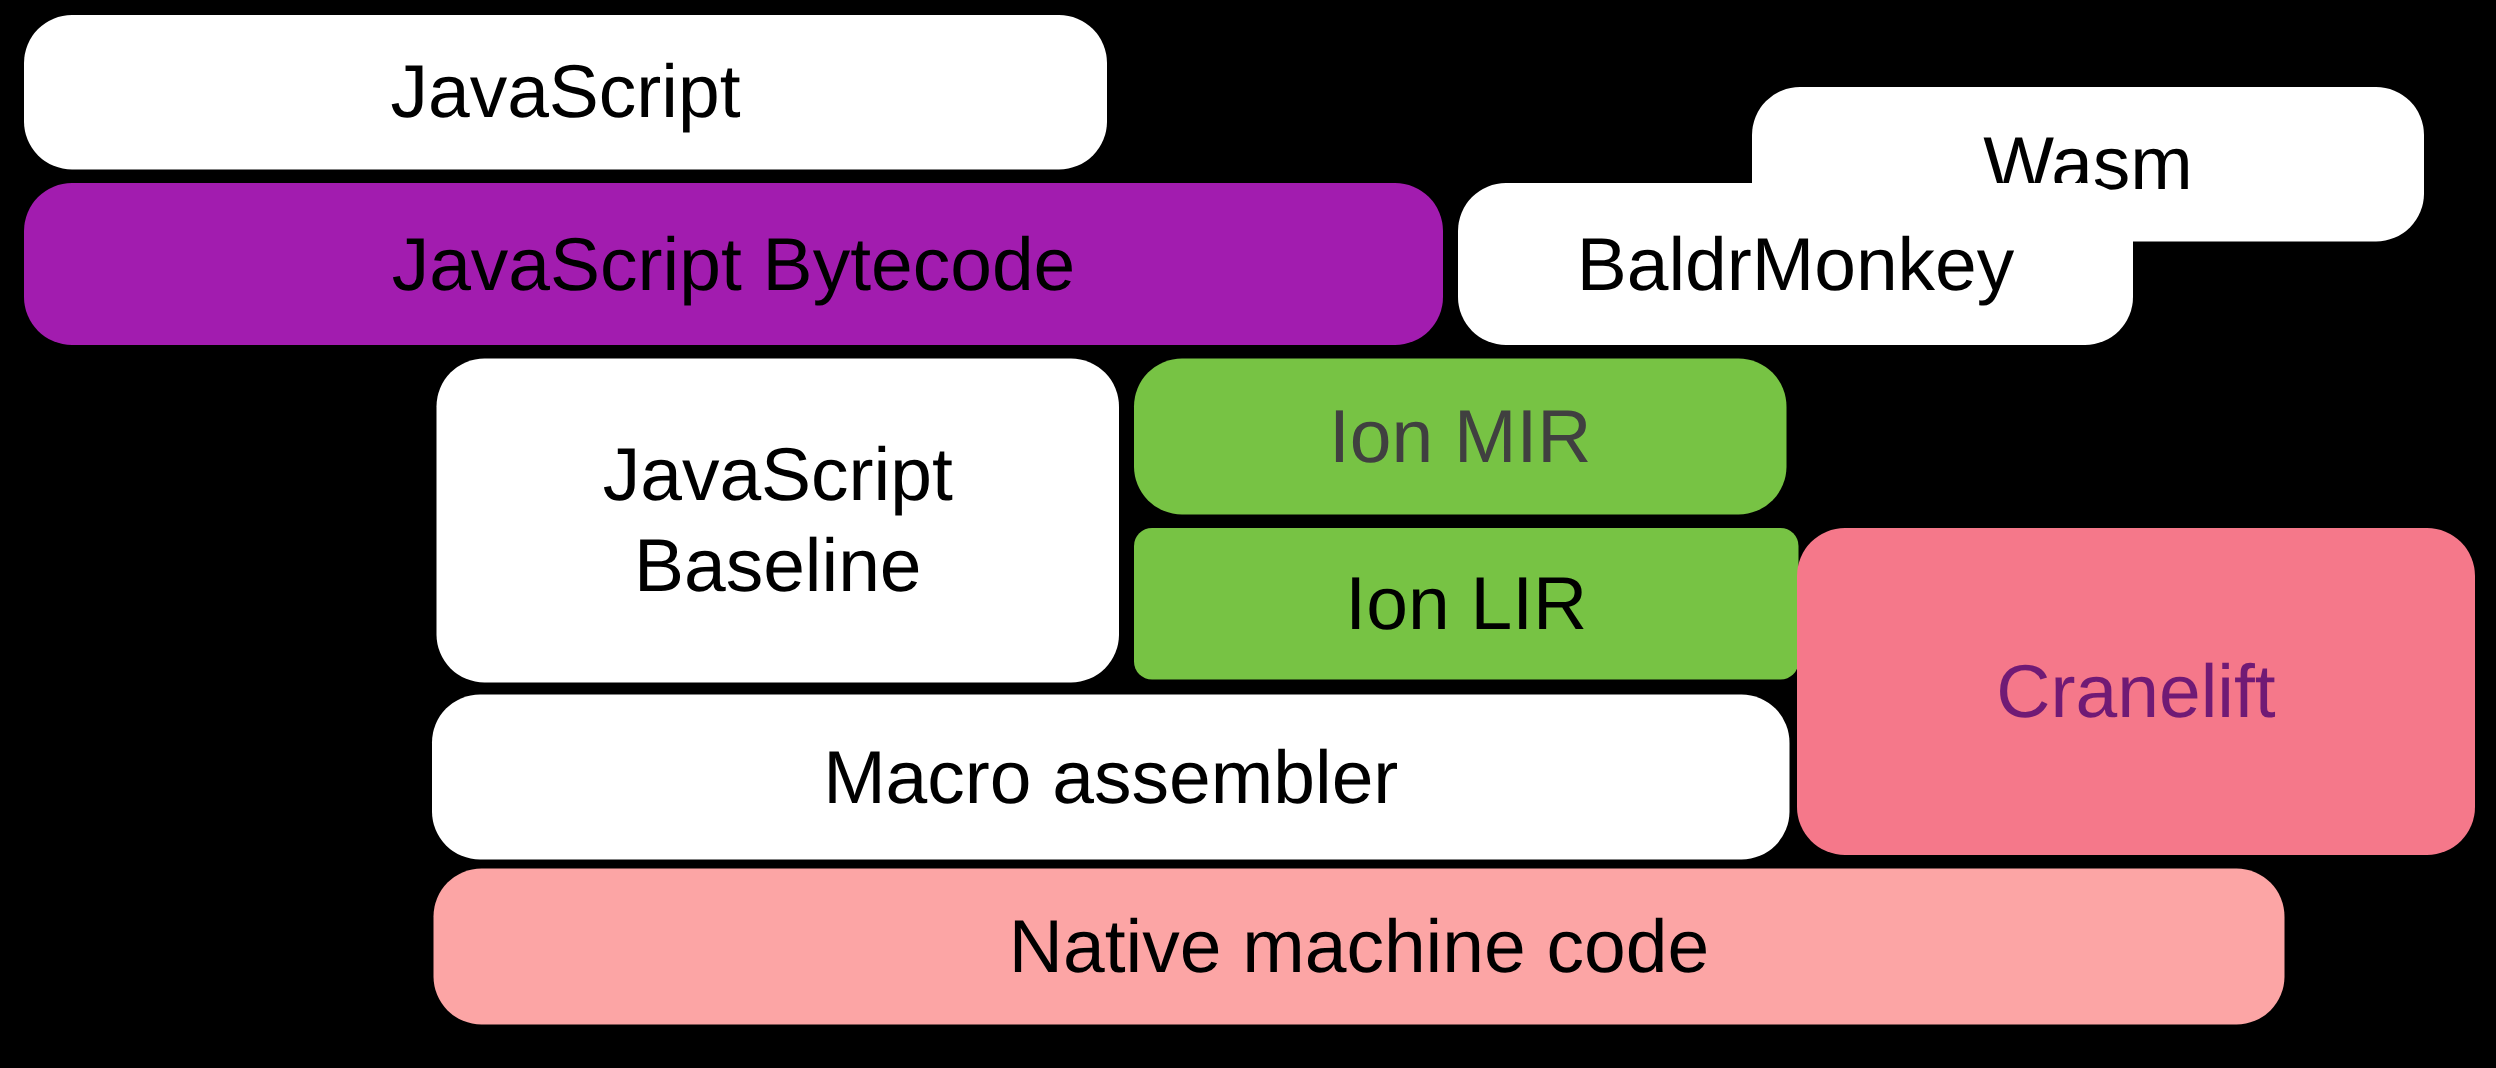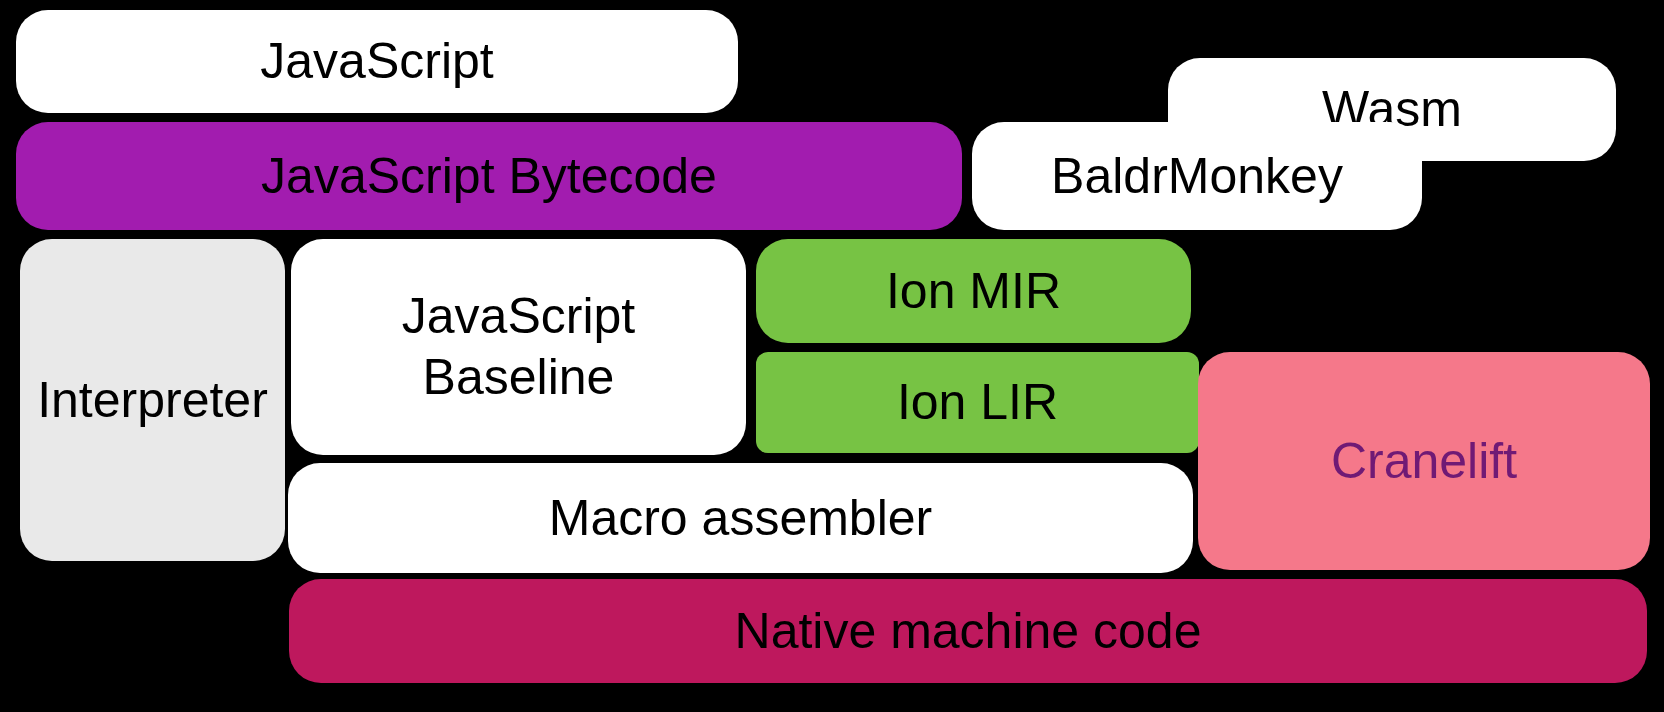--- a/index.html
+++ b/index.html
@@ -41,35 +41,32 @@
   </div>
     <div class="node" style="left: 1168px; top: 10px; width: 448px; height: 103px; background: rgb(255, 255, 255); margin-top: 48px;">
     <span class="node-label" style="color: rgb(0, 0, 0);">Wasm</span>
   </div>
     <div class="node" style="left: 16px; top: 122px; width: 946px; height: 108px; background: #a21caf;">
     <span class="node-label" style="color: rgb(0, 0, 0);">JavaScript Bytecode</span>
   </div>
     <div class="node" style="left: 972px; top: 122px; width: 450px; height: 108px; background: rgb(255, 255, 255);">
     <span class="node-label" style="color: rgb(0, 0, 0);">BaldrMonkey</span>
   </div>
-    <div class="node" style="left: 20px; top: 239px; width: 265px; height: 322px; background: rgb(233, 233, 233);">
-    <span class="node-label" style="color: rgb(0, 0, 0);">Interpreter</span>
-  </div>
     <div class="node" style="left: 291px; top: 239px; width: 455px; height: 216px; background: rgb(255, 255, 255);">
     <span class="node-label" style="color: rgb(0, 0, 0);">JavaScript
 Baseline</span>
   </div>
     <div class="node" style="left: 756px; top: 239px; width: 435px; height: 104px; background: rgb(119, 195, 68);">
-    <span class="node-label" style="color: #000000;">Ion MIR</span>
+    <span class="node-label" style="color: #404040;">Ion MIR</span>
   </div>
     <div class="node" style="left: 756px; top: 352px; width: 443px; height: 101px; background: rgb(119, 195, 68); border-radius: 12px;">
     <span class="node-label" style="color: rgb(0, 0, 0);">Ion LIR</span>
   </div>
     <div class="node" style="left: 1198px; top: 352px; width: 452px; height: 218px; background: rgb(245, 120, 138);">
     <span class="node-label" style="color: #701a75;">Cranelift</span>
   </div>
     <div class="node" style="left: 288px; top: 463px; width: 905px; height: 110px; background: rgb(255, 255, 255); justify-content: center;">
     <span class="node-label" style="color: rgb(0, 0, 0);">Macro assembler</span>
   </div>
-    <div class="node" style="left: 289px; top: 579px; width: 1358px; height: 104px; background: #be185d;">
+    <div class="node" style="left: 289px; top: 579px; width: 1234px; height: 104px; background: #fca5a5;">
     <span class="node-label" style="color: rgb(0, 0, 0);">Native machine code</span>
   </div>
   </div>
 
 </body></html>

